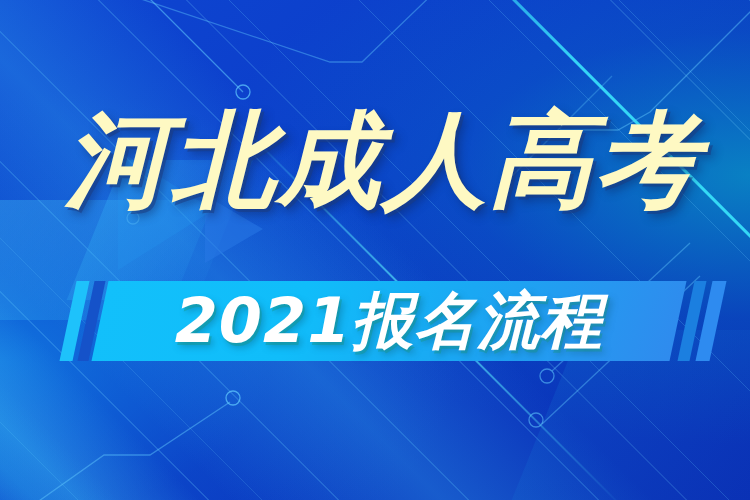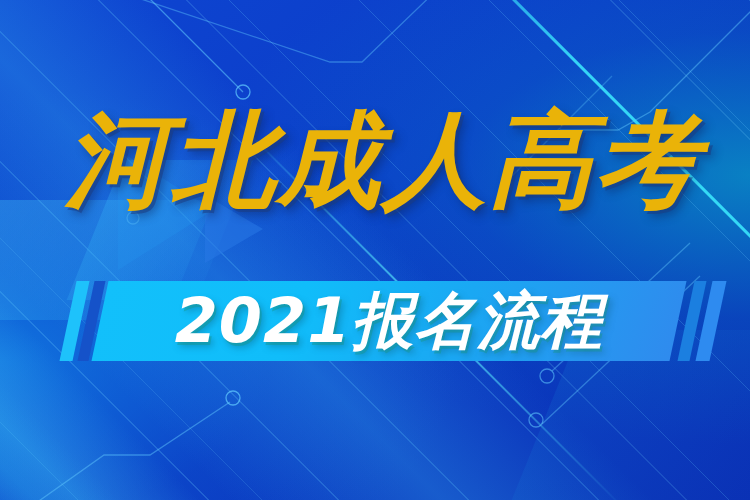--- a/index.html
+++ b/index.html
@@ -102,21 +102,21 @@
 
   .circuit{ position:absolute; inset:0; }
 
   
   .title{
     position:absolute; left:16px; right:0; top:104px;
     text-align:center;
     font-size:104px; line-height:1.08;
     font-weight:bold; font-style:italic;
     letter-spacing:2px;
-    color:#eab308;
+    color:#fef9c3;
     text-shadow:
        3px 3px 0 rgba(28,60,130,.55),
        5px 6px 10px rgba(10,35,95,.45);
     white-space:nowrap;
   }
 
   
   .ribbon-wrap{ position:absolute; left:0; top:278px; width:624px; height:86px;padding-left:37px; }
 
   .bar{ position:absolute; top:3px; height:80px; transform:skewX(-12deg); }

